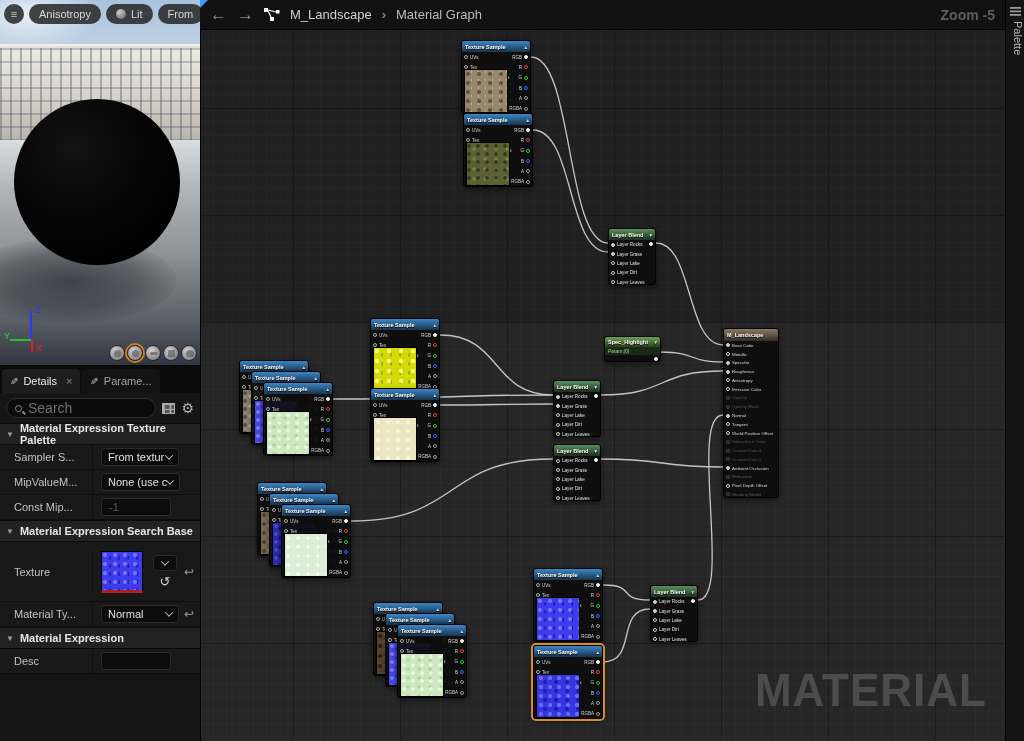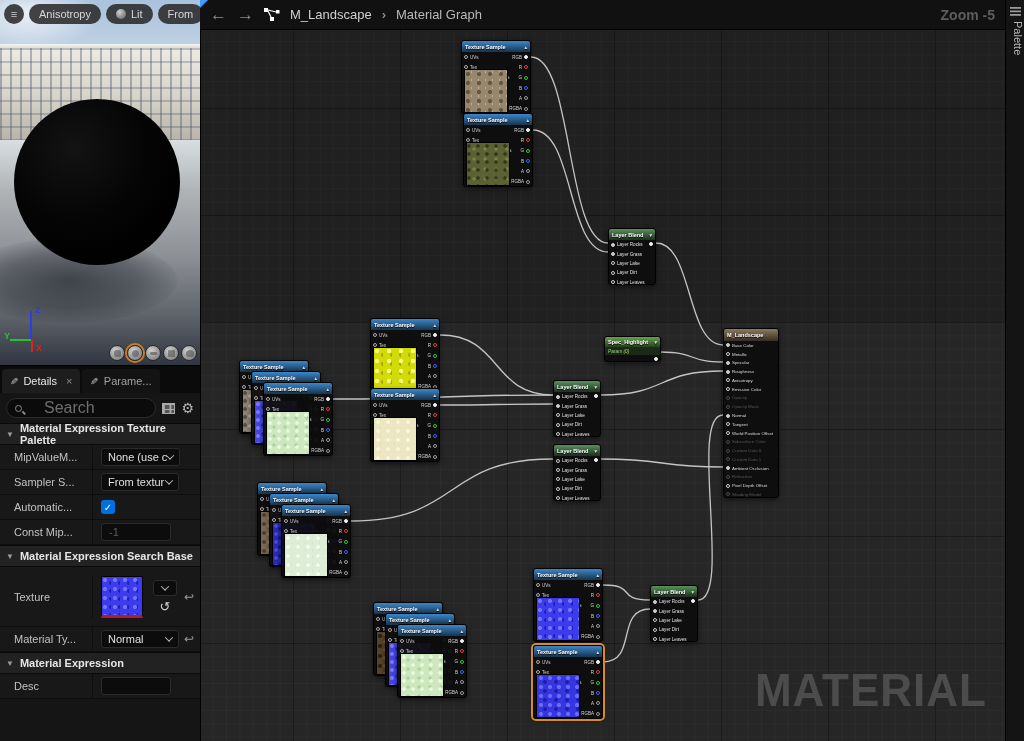--- a/index.html
+++ b/index.html
@@ -45,21 +45,21 @@
   #details { position:absolute; left:0; top:365px; width:200px; height:376px; background:#151515; border-top:1px solid #000; font-size:11px; color:#c8c8c8; }
   .tabbar { display:flex; height:27px; background:#0b0b0b; align-items:flex-end; }
   .tab { display:flex; align-items:center; gap:5px; height:24px; padding:0 8px; background:#1d1d1d; border-radius:4px 4px 0 0; margin-left:2px; color:#e8e8e8; }
   .tab.inactive { background:#131313; color:#a0a0a0; }
   .pen-ico { font-size:10px; color:#bdbdbd; transform:scaleX(-1); }
   .tab-close { color:#8a8a8a; margin-left:4px; font-size:11px; }
   .searchrow { display:flex; align-items:center; height:30px; padding:0 6px; gap:6px; background:#151515; }
   .searchbox { flex:1; display:flex; align-items:center; gap:6px; height:20px; background:#0b0b0b; border:1px solid #2c2c2c; border-radius:10px; padding:0 8px; }
   .mag { width:7px; height:7px; border:1.5px solid #8a8a8a; border-radius:50%; position:relative; flex:none; }
   .mag::after { content:""; position:absolute; left:6px; top:6px; width:4px; height:1.5px; background:#8a8a8a; transform:rotate(45deg); }
-  .searchbox input { background:transparent; border:none; outline:none; color:#ddd; font-size:16px; width:100%; font-family:"Liberation Sans",sans-serif;margin-left:16px; }
+  .searchbox input { background:transparent; border:none; outline:none; color:#ddd; font-size:14px; width:100%; font-family:"Liberation Sans",sans-serif; }
   .searchbox input::placeholder { color:#6f6f6f; }
   .grid-ico { width:13px; height:11px; background:
       linear-gradient(#aaa 1.5px,transparent 1.5px) 0 0/100% 5px,
       linear-gradient(90deg,#aaa 1.5px,transparent 1.5px) 0 0/6.5px 100%, #555; border:1px solid #aaa; }
   .gear-ico { color:#b5b5b5; font-size:14px; }
   .sect-hdr { display:flex; align-items:center; gap:6px; height:22px; background:#222222; border-top:1px solid #0a0a0a; border-bottom:1px solid #0a0a0a; padding:0 6px; font-weight:bold; color:#e6e6e6; }
   .sect-arrow { color:#9a9a9a; font-size:8px; }
   .prow { display:flex; align-items:center; min-height:24px; border-bottom:1px solid #0e0e0e; background:#181818; }
   .plabel { width:92px; padding-left:14px; color:#c2c2c2; flex:none; }
   .pval { flex:1; display:flex; align-items:center; gap:5px; padding-right:6px; border-left:1px solid #0e0e0e; padding-left:8px; min-height:24px; }
@@ -218,41 +218,35 @@
       </div>
       <span class="grid-ico"></span>
       <span class="gear-ico">⚙</span>
     </div>
     <div id="details-body">
         <div class="sect-hdr">
           <span class="sect-arrow">▼</span>
           <span>Material Expression Texture Palette</span>
         </div>
         <div class="prow">
+          <div class="plabel">Sampler S...</div>
+          <div class="pval">
+            <div class="combo">
+              <span>From textur</span>
+              <span class="chev"></span>
+            </div>
+          </div>
+        </div>
+        <div class="prow">
           <div class="plabel">MipValueM...</div>
           <div class="pval">
             <div class="combo">
               <span>None (use c</span>
               <span class="chev"></span>
             </div>
-          </div>
-        </div>
-        <div class="prow">
-          <div class="plabel">Sampler S...</div>
-          <div class="pval">
-            <div class="combo">
-              <span>From textur</span>
-              <span class="chev"></span>
-            </div>
-          </div>
-        </div>
-        <div class="prow">
-          <div class="plabel">Automatic...</div>
-          <div class="pval">
-            <div class="chk">✓</div>
           </div>
         </div>
         <div class="prow">
           <div class="plabel">Const Mip...</div>
           <div class="pval">
             <div class="numfield dis">-1</div>
           </div>
         </div>
         <div class="sect-hdr">
           <span class="sect-arrow">▼</span>

